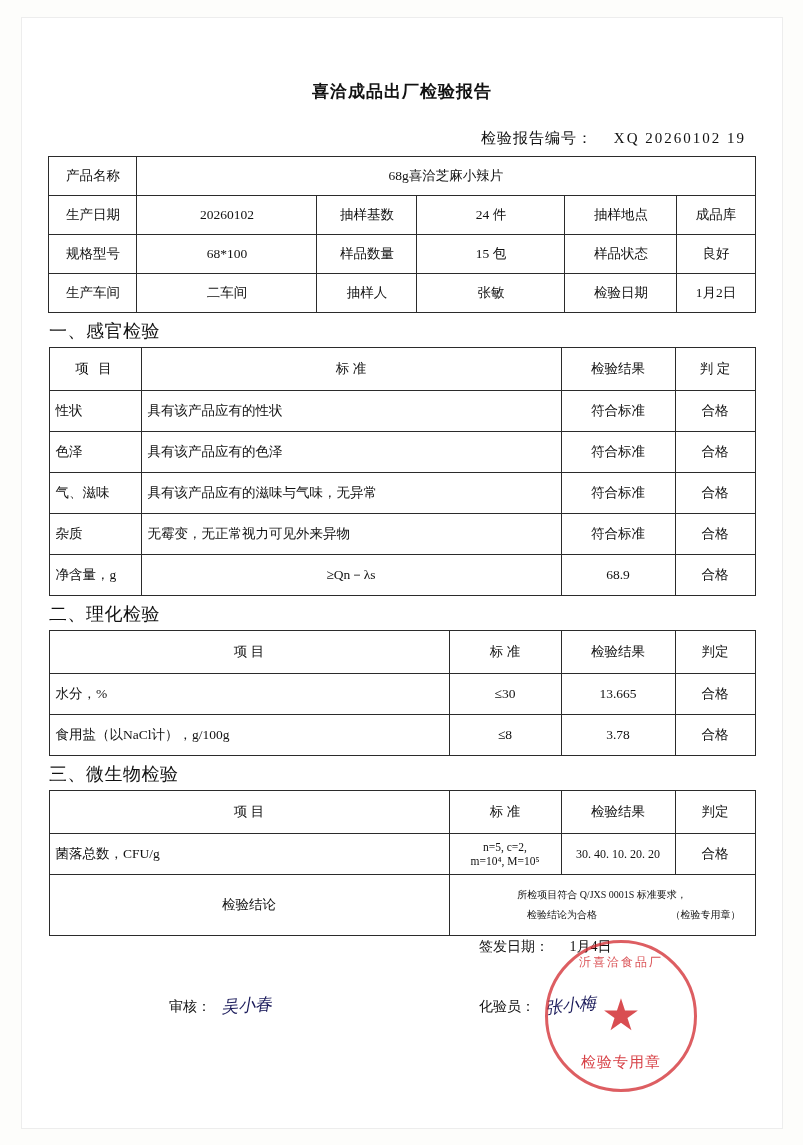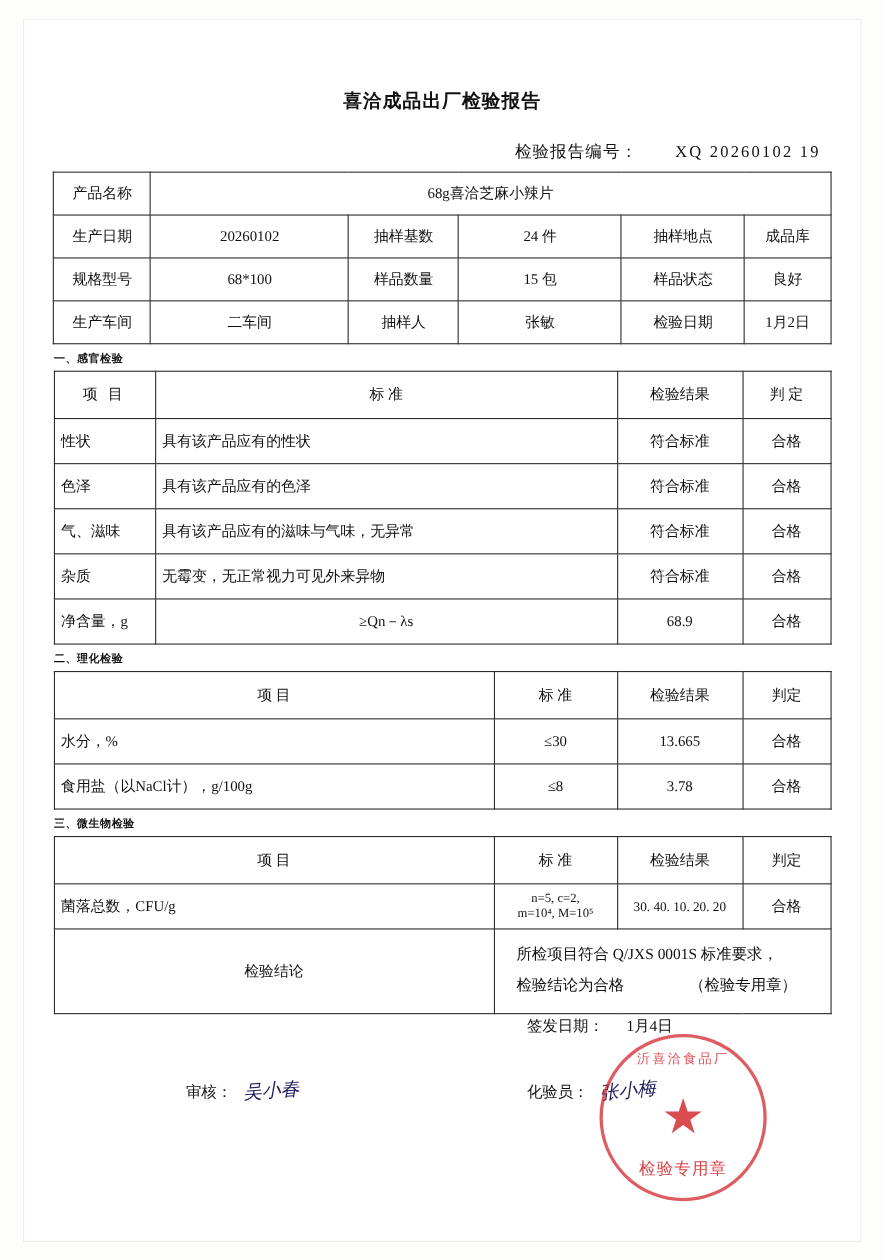--- a/index.html
+++ b/index.html
@@ -38,21 +38,21 @@
   }
   .report-no {
     margin-top: 26px;
     padding-right: 36px;
     text-align: right;
     font-size: 15px;
   }
   .report-no .label { letter-spacing: 1px; }
   .report-no .num {
     display: inline-block;
-    margin-left: 30px;
+    margin-left: 17px;
     letter-spacing: 2px;
   }
   table {
     border-collapse: collapse;
     table-layout: fixed;
     width: 706px;
     margin: 0 auto;
     border-radius: 14px;
   }
   table td {
@@ -62,36 +62,36 @@
     height: 26px;
     vertical-align: middle;
   }
   .c { text-align: center; }
   .l { text-align: left; margin-top: 19px; }
   .head-tbl { margin-top: 8px; }
   .head-tbl td { height: 30px; }
   .section-label {
     width: 706px;
     margin: 6px auto 4px auto;
-    font-size: 10px;
-    font-weight: bold;
+    font-size: 18px;
+    font-weight: normal;
     letter-spacing: 0.5px;
   }
   .sensory-tbl td, .phys-tbl td, .micro-tbl td { height: 32px; }
   .sensory-tbl .hdr td, .phys-tbl .hdr td, .micro-tbl .hdr td {
     text-align: center;
     height: 34px;
   }
   .spaced2 { letter-spacing: 3px; }
   .small-two-line {
     font-size: 11.5px;
     line-height: 1.25;
     text-align: center;
   }
-  .conc-cell { padding: 10px 20px; line-height: 2.0; font-size: 14px; }
+  .conc-cell { padding: 10px 4px; line-height: 2.0; font-size: 10px; text-align: center; }
   .conc-line2 { position: relative; }
   .seal-note { float: right; margin-right: 10px; }
   .sign-row {
     width: 706px;
     margin: 12px auto 0 auto;
     position: relative;
     height: 58px;
     font-size: 14px;
   }
   .sign-a { position: absolute; left: 120px; top: 26px; }

